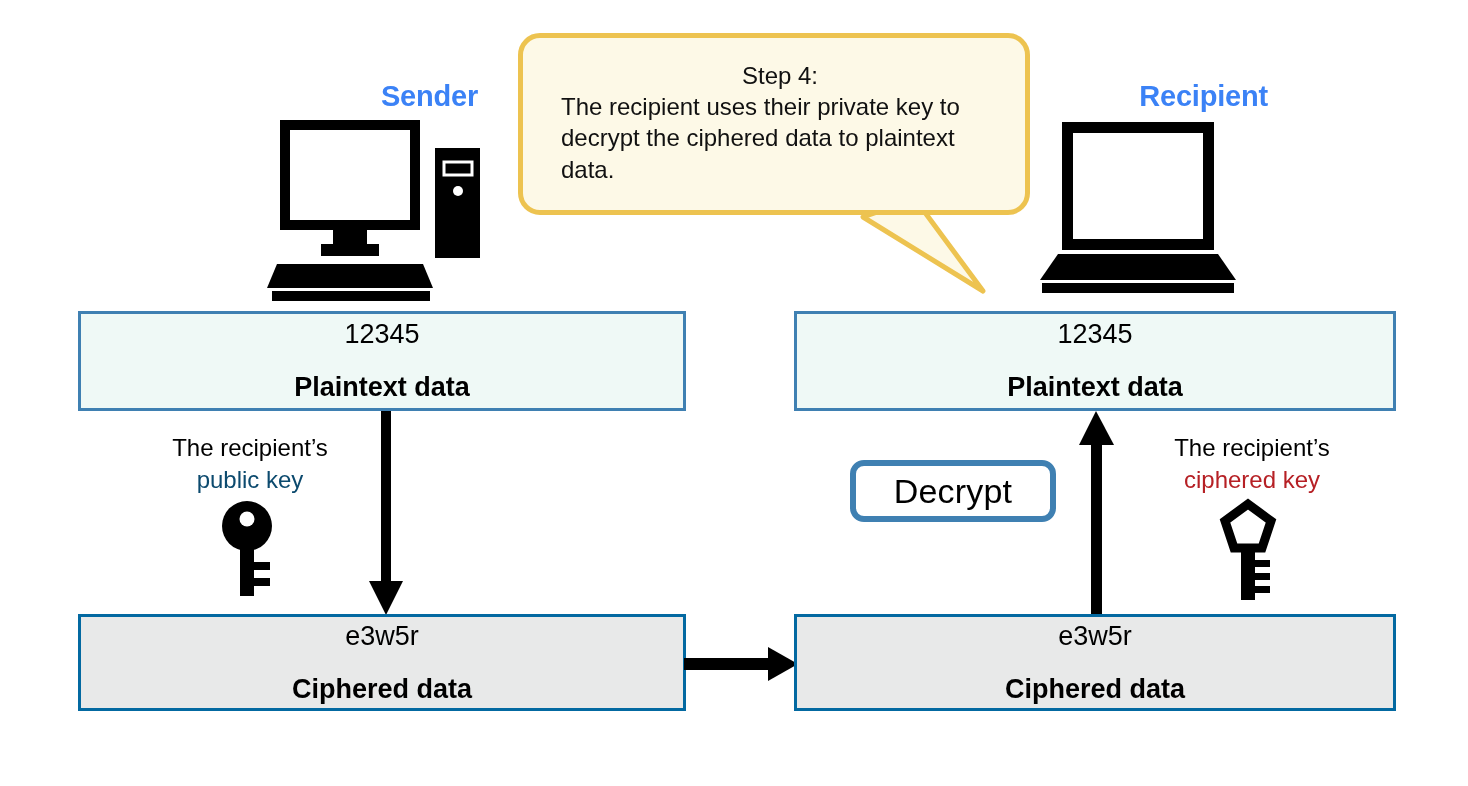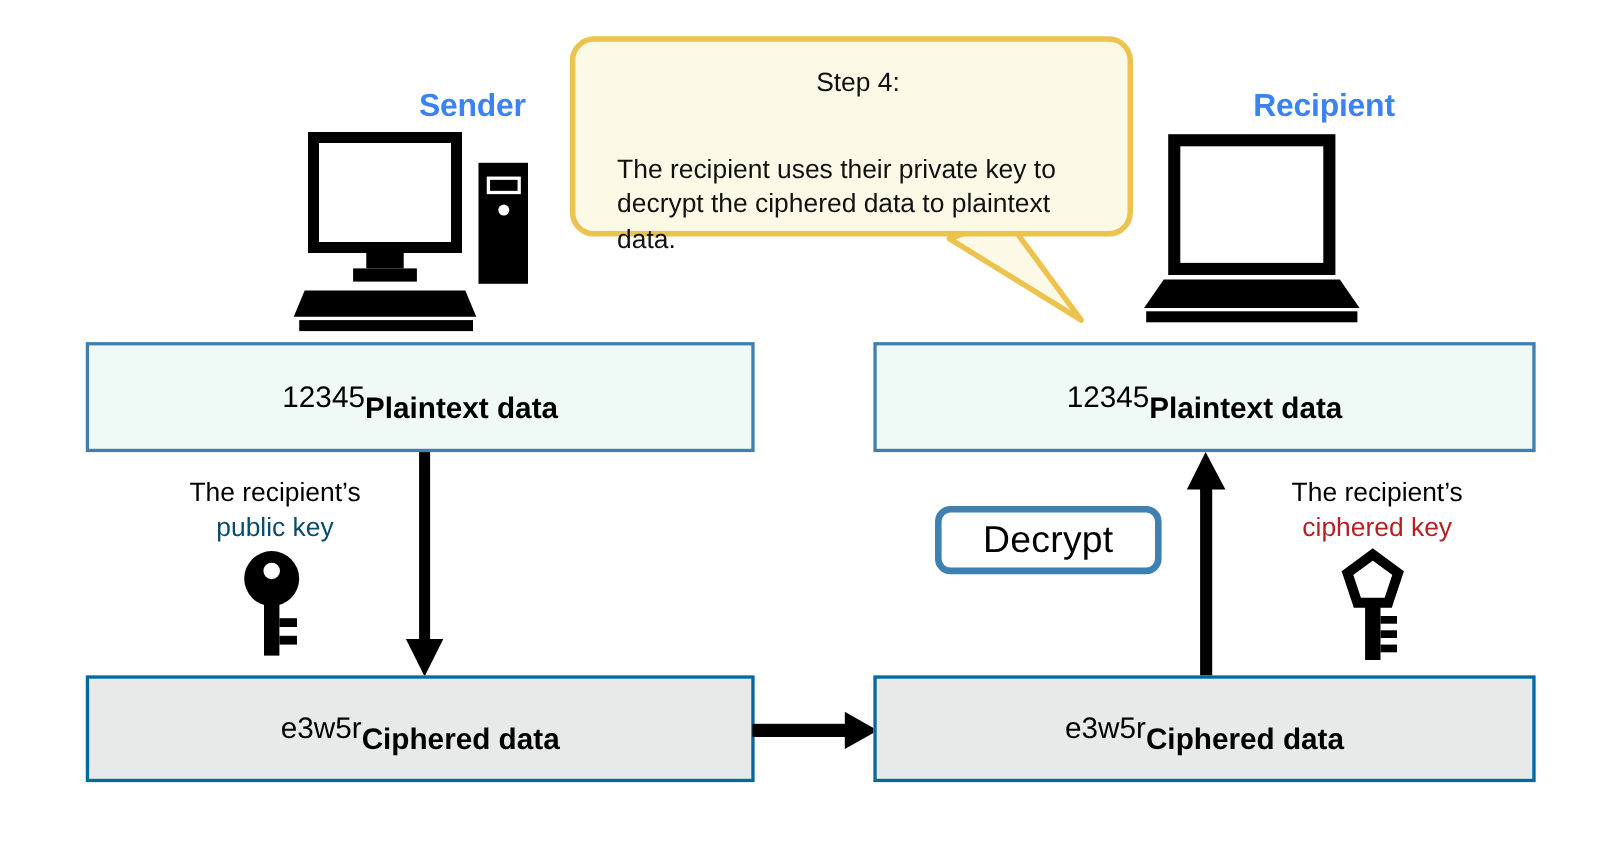--- a/index.html
+++ b/index.html
@@ -29,20 +29,21 @@
     text-align: right;
     letter-spacing: -0.2px;
     white-space: nowrap;
   }
 
   
   .data-box {
     position: absolute;
     box-sizing: border-box;
     display: flex;
+    flex-direction: column;
     align-items: center;
     justify-content: center;
     line-height: 1.22;
   }
   .data-box .val {
     font-size: 27px;
     color: #000;
     font-weight: normal;
   }
   .data-box .cap {
@@ -102,21 +103,21 @@
     box-sizing: border-box;
     background: #fdf9e7;
     border: 5px solid #edc350;
     border-radius: 22px;
     padding: 22px 26px 14px 38px;
     font-size: 24px;
     line-height: 1.30;
     color: #111111;
   }
   .callout .step-title { font-weight: normal; display: block; text-align: center; }
-  .callout .step-body { display: block; margin-top: 48px; }
+  .callout .step-body { display: block; }
 
   svg { display: block; overflow: visible; }
 </style>
 </head>
 <body>
 
 <div id="stage">
 
   <div class="endpoint-label" style="left:288px; top:80px; width:190px;">Sender</div>
 

